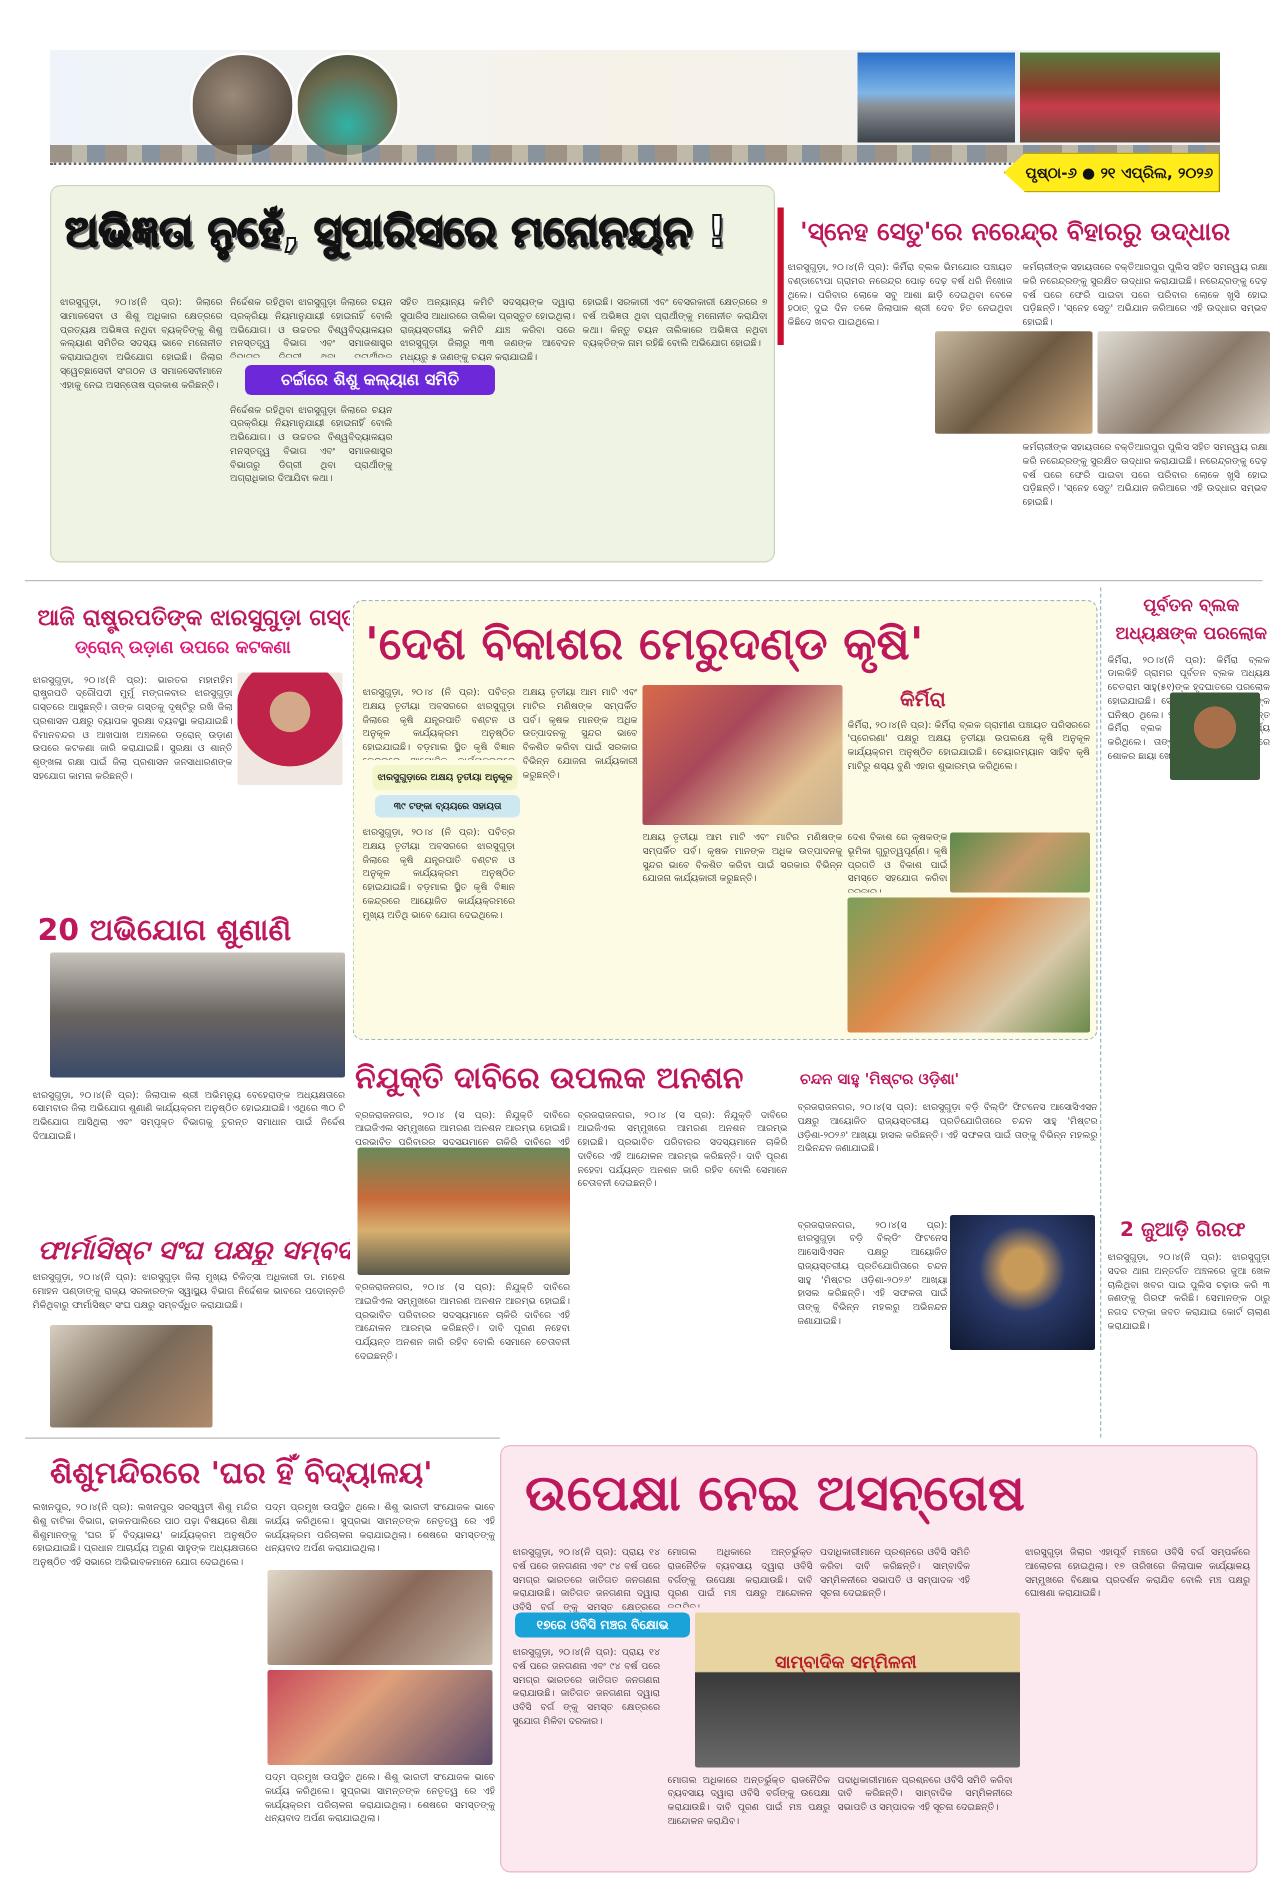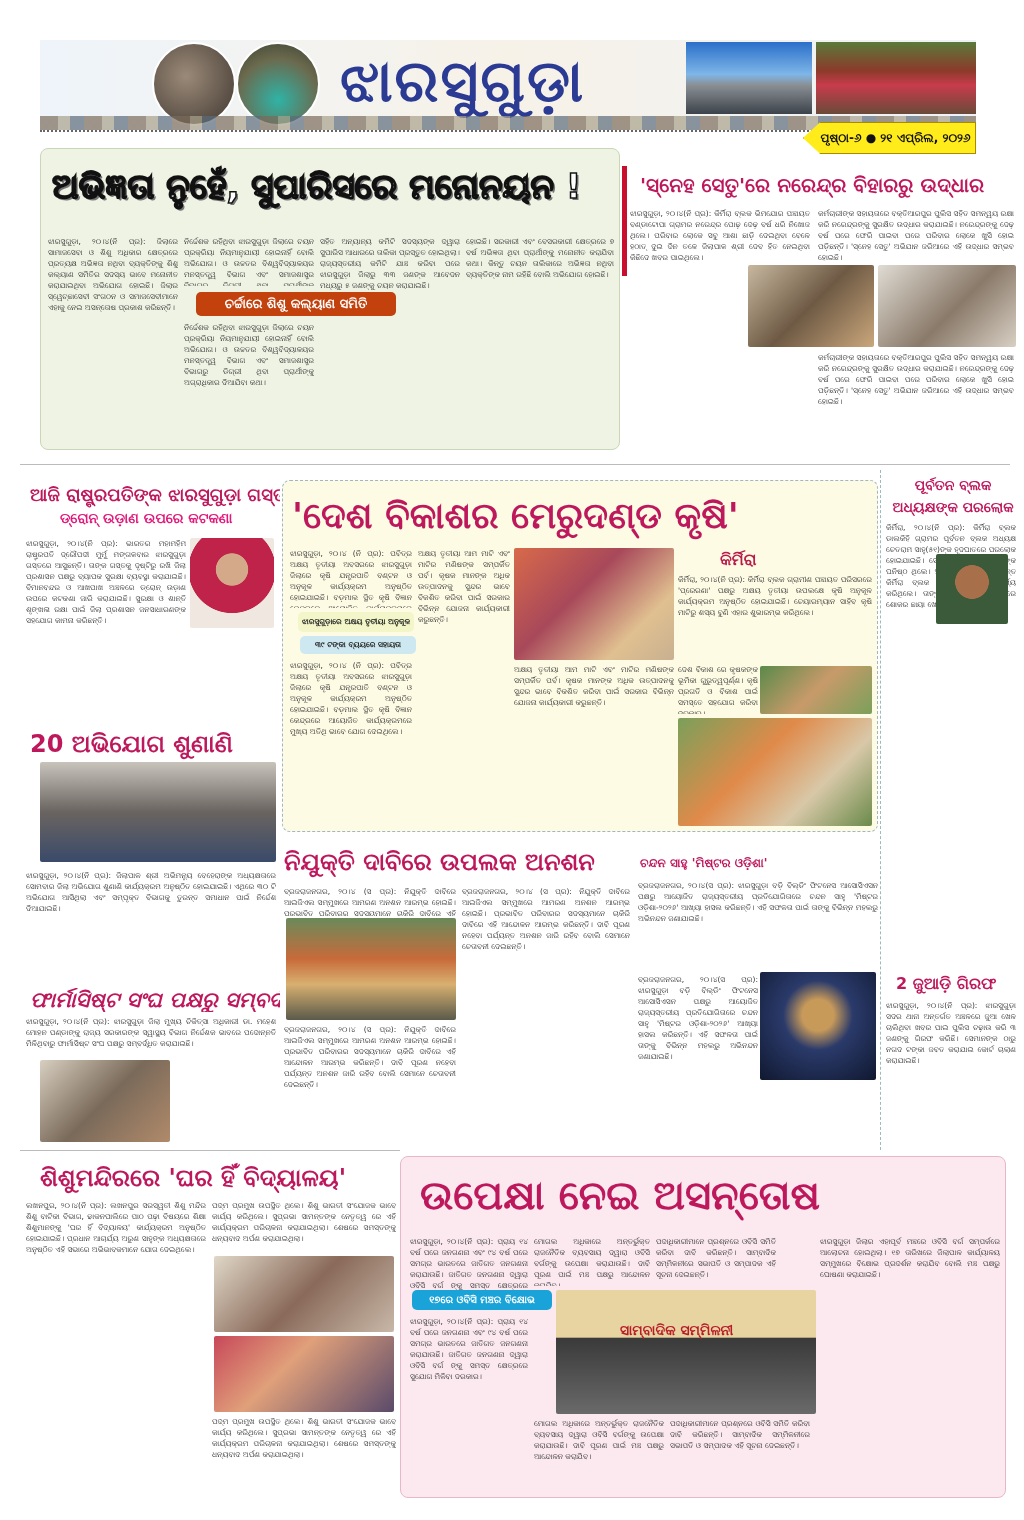--- a/index.html
+++ b/index.html
@@ -23,34 +23,33 @@
   .mh-date { position: absolute; left: 803px; top: 122px; width: 173px; height: 32px; background: #ffec1a; border: 1px solid #a88b00; clip-path: polygon(10% 0,100% 0,100% 100%,10% 100%,0 50%); display: flex; align-items: center; justify-content: center; font-size: 12px; color: #111; font-weight: bold; padding-left: 12px; }
 
   .box { position: absolute; border-radius: 8px; }
   .green-box { background: #eef3e4; border: 1px solid #c9d6b8; }
   .yellow-box { background: #fdfbe4; border: 1px dashed #9db7c8; }
   .pink-box { background: #fbe9ef; border: 1px solid #e8b8c8; }
 
   .headline { position: absolute; font-weight: bold; color: #be185d; white-space: nowrap; overflow: hidden; }
   .hl-outline { color: #fff; -webkit-text-stroke: 1.5px #111; text-shadow: 2px 2px 0 #777; }
   .body-text { position: absolute; font-size: 7.5px; line-height: 11px; color: #333; text-align: justify; overflow: hidden; }
-  .pink-tag { position: absolute; background: #c2410c; color: #fff; font-weight: bold; border-radius: 5px; display: flex; align-items: center; justify-content: center; }
+  .pink-tag { position: absolute; background: #6d28d9; color: #fff; font-weight: bold; border-radius: 5px; display: flex; align-items: center; justify-content: center; }
   .sub-pink { position: absolute; color: #e0197a; font-weight: bold; white-space: nowrap; }
   .photo { position: absolute; border-radius: 2px; }
   .redbar { position: absolute; width: 5px; background: #c8102e; }
   .divider-v { position: absolute; border-left: 1px dashed #9bb; }
   .divider-h { position: absolute; border-top: 1px solid #bbb; }
 </style>
 </head>
 <body>
 
 <div class="masthead">
   <div class="mh-circle mh-c1"></div>
   <div class="mh-circle mh-c2"></div>
-  <div class="mh-title">ଝାରସୁଗୁଡ଼ା</div>
   <div class="mh-photo1"></div>
   <div class="mh-photo2"></div>
   <div class="mh-trucks"></div>
 </div>
 <div class="mh-dots"></div>
 <div class="mh-date">ପୃଷ୍ଠା-୬ ● ୨୧ ଏପ୍ରିଲ, ୨୦୨୬</div>
 
 <div class="box green-box" style="left:40px;top:148px;width:580px;height:302px;"></div>
 <div class="headline hl-outline" style="left:52px;top:160px;width:560px;font-size:34px;line-height:52px;">ଅଭିଜ୍ଞତା ନୁହେଁ, ସୁପାରିସରେ ମନୋନୟନ !</div>
 <div class="body-text" style="left:48px;top:236px;width:130px;height:210px;">ଝାରସୁଗୁଡ଼ା, ୨୦।୪(ନି ପ୍ର): ଜିଲାରେ ସାମାଜସେବା ଓ ଶିଶୁ ଅଧିକାର କ୍ଷେତ୍ରରେ ପ୍ରତ୍ୟକ୍ଷ ଅଭିଜ୍ଞତା ନଥିବା ବ୍ୟକ୍ତିଙ୍କୁ ଶିଶୁ କଲ୍ୟାଣ ସମିତିର ସଦସ୍ୟ ଭାବେ ମନୋନୀତ କରାଯାଇଥିବା ଅଭିଯୋଗ ହୋଇଛି। ଜିଲାର ସ୍ୱେଚ୍ଛାସେବୀ ସଂଗଠନ ଓ ସମାଜସେବୀମାନେ ଏହାକୁ ନେଇ ଅସନ୍ତୋଷ ପ୍ରକାଶ କରିଛନ୍ତି।</div>

